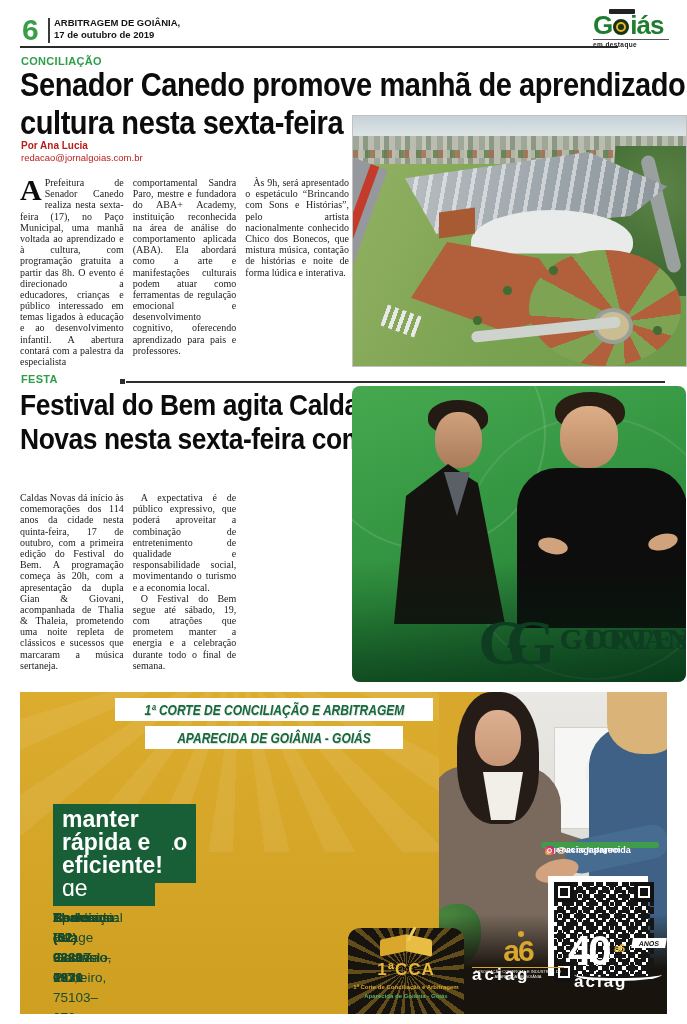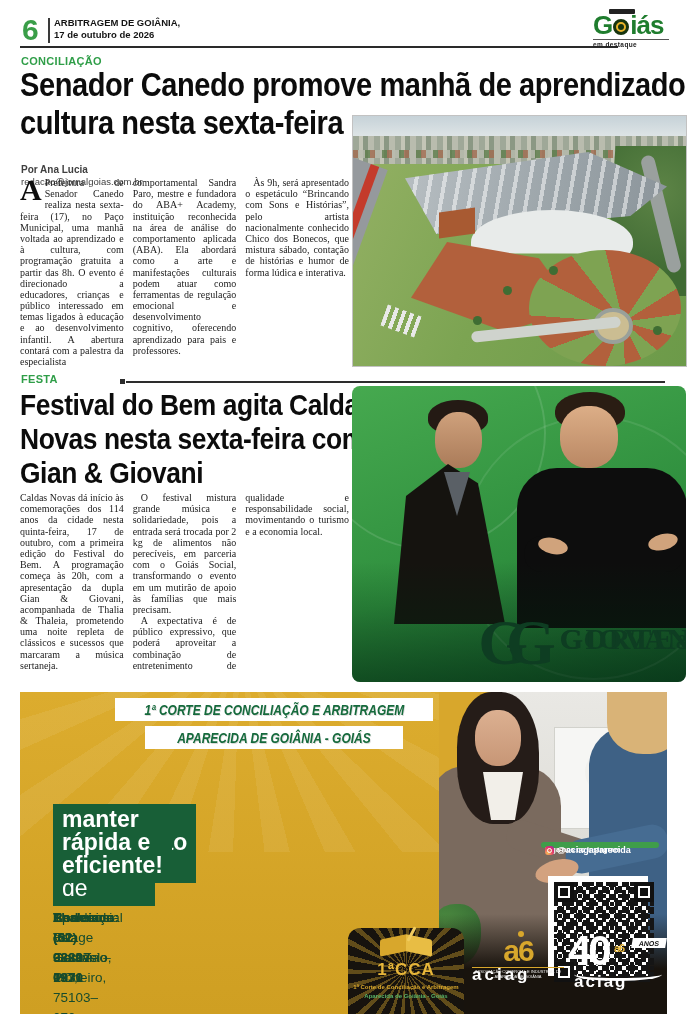--- a/index.html
+++ b/index.html
@@ -26,21 +26,21 @@
   .sect2{left:21px;top:373px;}
   .festa-rule{left:126px;top:381px;width:539px;height:1.5px;background:#2d2d2d;}
   .festa-dot{left:120px;top:379px;width:5px;height:5px;background:#2d2d2d;}
 
   .headline{color:#0c0c0c;font-family:"Liberation Sans",sans-serif;font-weight:700;}
   .hl1{left:20px;top:66px;width:667px;}
   .hl1 .ln{font-size:33px;line-height:38px;letter-spacing:-.5px;}
   .hl2{left:20px;top:388px;width:340px;}
   .hl2 .ln{font-size:30px;line-height:34px;letter-spacing:-.5px;}
 
-  .byline{left:21px;top:164px;font-family:"Liberation Sans",sans-serif;color:#404040;}
+  .byline{left:21px;top:140px;font-family:"Liberation Sans",sans-serif;color:#b91c1c;}
   .by1{font-weight:700;font-size:10px;line-height:1.2;}
   .by2{font-size:9.5px;line-height:1.2;}
 
   .bodycols{width:329px;column-count:3;column-gap:9px;column-fill:auto;font:10px/1.12 "Liberation Serif",serif;text-align:justify;color:#1b1b1b;overflow:hidden;}
   .bodycols p{margin:0;}
   .bodycols p + p{text-indent:8px;}
   .b1{left:20px;top:177px;height:196px;}
   .b2{left:20px;top:492px;height:190px;}
   .dropcap{float:left;font:700 30px/25px "Liberation Serif",serif;padding-right:3px;color:#0d0d0d;}
 
@@ -155,21 +155,21 @@
   .an-swoosh{width:88px;height:10px;border-bottom:3px solid #fff;border-radius:50%;margin-top:-4px;}
 </style>
 </head>
 <body>
 
 <div id="pg">
 
   <div class="abs h-num">6</div>
   <div class="abs h-sep"></div>
   <div class="abs h-loc">ARBITRAGEM DE GOIÂNIA,</div>
-  <div class="abs h-date">17 de outubro de 2026</div>
+  <div class="abs h-date">17 de outubro de 2019</div>
   <div class="abs h-rule"></div>
 
   <div class="abs logo">
     <div class="logo-topbar"></div>
     <div class="logo-row">
       <span>G</span>
       <span class="logo-o"></span>
       <span>iás</span>
     </div>
     <div class="logo-tag">em destaque</div>
@@ -179,21 +179,21 @@
   <div class="abs headline hl1">
     <div class="ln"><span class="cond">Senador Canedo promove manhã de aprendizado e</span></div>
     <div class="ln"><span class="cond">cultura nesta sexta-feira</span></div>
   </div>
   <div class="abs byline">
     <div class="by1">Por Ana Lucia</div>
     <div class="by2">redacao@jornalgoias.com.br</div>
   </div>
   <div class="abs bodycols b1">
     <p><span class="dropcap">A</span><span>Prefeitura de Senador Canedo realiza nesta sexta-feira (17), no Paço Municipal, uma manhã voltada ao aprendizado e à cultura, com programação gratuita a partir das 8h. O evento é direcionado a educadores, crianças e público interessado em temas ligados à educação e ao desenvolvimento infantil. A abertura contará com a palestra da especialista comportamental Sandra Paro, mestre e fundadora do ABA+ Academy, instituição reconhecida na área de análise do comportamento aplicada (ABA). Ela abordará como a arte e manifestações culturais podem atuar como ferramentas de regulação emocional e desenvolvimento cognitivo, oferecendo aprendizado para pais e professores.</span></p>
-    <p>Às 9h, será apresentado o espetáculo “Brincando com Sons e Histórias”, pelo artista nacionalmente conhecido Chico dos Bonecos, que mistura sábado, contação de histórias e humor de forma lúdica e interativa.</p>
+    <p>Às 9h, será apresentado o espetáculo “Brincando com Sons e Histórias”, pelo artista nacionalmente conhecido Chico dos Bonecos, que mistura música, contação de histórias e noite de forma lúdica e interativa.</p>
   </div>
 
   <div class="abs photo1">
     <div class="s-sky"></div>
     <div class="s-city"></div>
     <div class="s-roofsfar"></div>
     <div class="s-lawn"></div>
     <div class="s-forest"></div>
     <div class="s-roadR"></div>
     <div class="s-roof"></div>
@@ -214,26 +214,25 @@
     <div class="tree" style="left:120px;top:200px;"></div>
     <div class="tree" style="left:300px;top:210px;"></div>
   </div>
 
   <div class="abs sect sect2">FESTA</div>
   <div class="abs festa-dot"></div>
   <div class="abs festa-rule"></div>
   <div class="abs headline hl2">
     <div class="ln"><span class="cond">Festival do Bem agita Caldas</span></div>
     <div class="ln"><span class="cond">Novas nesta  sexta-feira com</span></div>
-    <div class="ln"><span class="cond">Gian &amp; Giovani</span></div>
   </div>
   <div class="abs bodycols b2">
     <p>Caldas Novas dá início às comemorações dos 114 anos da cidade nesta quinta-feira, 17 de outubro, com a primeira edição do Festival do Bem. A programação começa às 20h, com a apresentação da dupla Gian &amp; Giovani, acompanhada de Thalia &amp; Thaleia, prometendo uma noite repleta de clássicos e sucessos que marcaram a música sertaneja.</p>
-    <p>O festival mistura grande música e solidariedade, pois a entrada será trocada por 2 kg de alimentos não perecíveis, em parceria com o Goiás Social, transformando o evento em um mutirão de apoio às famílias que mais precisam.</p>
     <p>A expectativa é de público expressivo, que poderá aproveitar a combinação de entretenimento de qualidade e responsabilidade social, movimentando o turismo e a economia local.</p>
+    <p>O Festival do Bem segue até sábado, 19, com atrações que prometem manter a energia e a celebração durante todo o final de semana.</p>
   </div>
 
   <div class="abs photo2">
     <div class="g-circ1"></div>
     <div class="g-circ2"></div>
     <div class="g-hair1"></div>
     <div class="g-face1"></div>
     <div class="g-body1"></div>
     <div class="g-shirt1"></div>
     <div class="g-hair2"></div>

